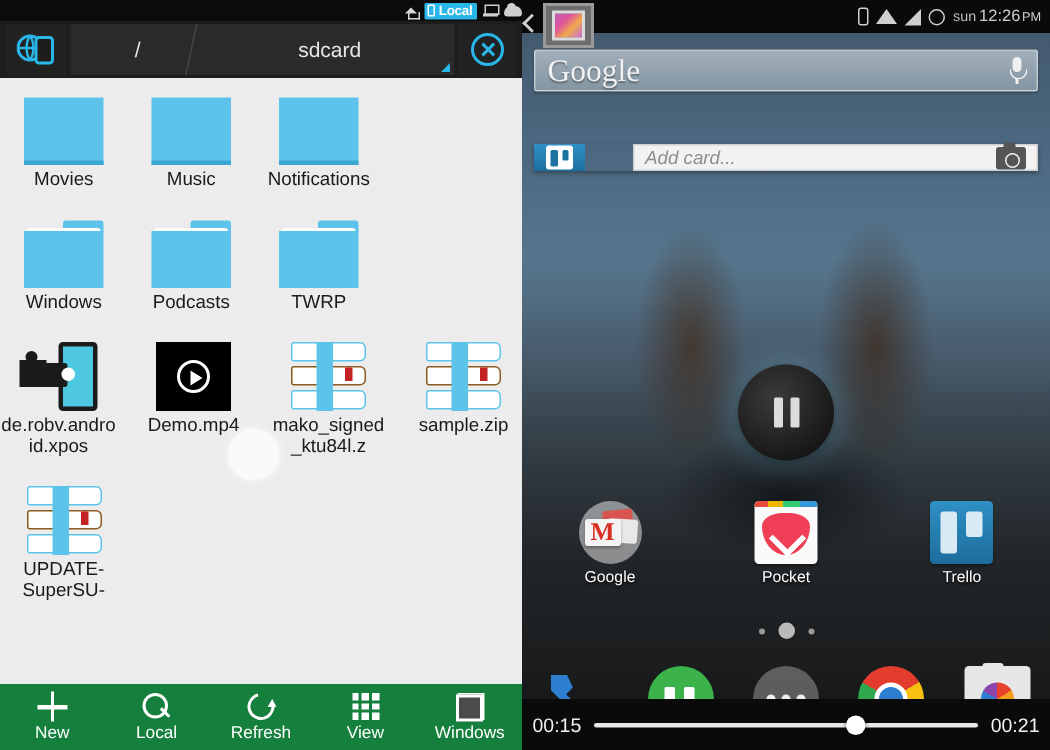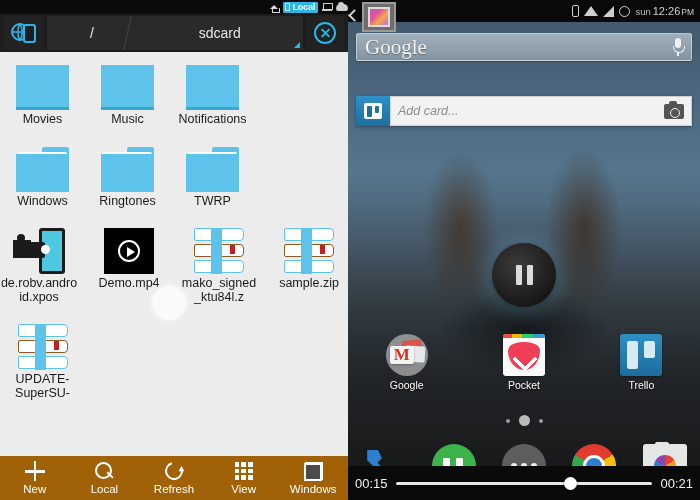--- a/index.html
+++ b/index.html
@@ -87,21 +87,21 @@
 
   
   .vid { width:50px; height:46px; background:#000; display:flex; align-items:center; justify-content:center; }
   .vid .pc { width:22px; height:22px; border:2px solid #fff; border-radius:50%; position:relative; }
   .vid .pc:after { content:""; position:absolute; left:7px; top:5px; width:0;height:0;
     border-left:8px solid #fff; border-top:5px solid transparent; border-bottom:5px solid transparent; }
 
   .ripple { position:absolute; left:152px; top:234px; width:34px; height:34px; border-radius:50%;
     background:rgba(255,255,255,.75); box-shadow:0 0 6px rgba(255,255,255,.9); }
 
-  .fm-toolbar { position:absolute; left:0; bottom:0; width:348px; height:44px; background:#a16207;
+  .fm-toolbar { position:absolute; left:0; bottom:0; width:348px; height:44px; background:#15803d;
     display:flex; }
   .tbi { flex:1; display:flex; flex-direction:column; align-items:center; justify-content:center; gap:2px; }
   .tbi .tlabel { color:#fff; font-size:11.5px; }
   .tbi .tic { height:20px; display:flex; align-items:center; justify-content:center; }
   .ic-plus { width:20px; height:20px; position:relative; }
   .ic-plus:before,.ic-plus:after{content:"";position:absolute;background:#fff;}
   .ic-plus:before{left:9px;top:0;width:2.5px;height:20px;}
   .ic-plus:after{left:0;top:9px;width:20px;height:2.5px;}
   .ic-search { width:18px; height:18px; position:relative; }
   .ic-search:before{content:"";position:absolute;left:0;top:0;width:13px;height:13px;border:2.3px solid #fff;border-radius:50%;}
@@ -153,22 +153,22 @@
     display:flex; align-items:center; padding:0 8px; justify-content:space-between;
     box-shadow:0 1px 2px rgba(0,0,0,.3); }
   .gsearch .gtext { font-family:"Liberation Serif", serif; font-size:21px; color:#f2f2f2;
     text-shadow:0 1px 1px rgba(0,0,0,.35); line-height:24px; }
   .ic-mic { width:10px; height:18px; position:relative; }
   .ic-mic:before{content:"";position:absolute;left:2px;top:0;width:6px;height:10px;background:#f0f0f0;border-radius:3px;}
   .ic-mic:after{content:"";position:absolute;left:0;top:8px;width:10px;height:6px;
     border:1.6px solid #f0f0f0;border-top:none;border-radius:0 0 6px 6px;}
   .ic-mic i{position:absolute;left:4px;bottom:0;width:2px;height:4px;background:#f0f0f0;}
 
-  .trello-w { position:absolute; left:8px; right:8px; top:96px; height:30px; z-index:5;
-    display:flex; align-items:stretch; box-shadow:0 1px 3px rgba(0,0,0,.35); }
+  .trello-w { position:absolute; left:8px; right:8px; top:96px; height:18px; z-index:5;
+    display:flex; align-items:stretch; box-shadow:0 1px 3px rgba(0,0,0,.35);gap:32px; }
   .trello-w .tw-ico { width:34px; background:linear-gradient(180deg,#2e90c6,#1d6f9e);
     display:flex; align-items:center; justify-content:center; }
   .tw-logo { width:18px; height:16px; background:#fff; border-radius:2px; position:relative; }
   .tw-logo:before{content:"";position:absolute;left:3px;top:2.5px;width:4.5px;height:11px;background:#1e72a0;border-radius:1px;}
   .tw-logo:after{content:"";position:absolute;right:3px;top:2.5px;width:4.5px;height:7px;background:#1e72a0;border-radius:1px;}
   .trello-w .tw-field { flex:1; background:#f2f2f2; border:1px solid #cfcfcf; display:flex;
     align-items:center; justify-content:space-between; padding:0 7px; }
   .trello-w .tw-ph { font-size:12.5px; color:#8d8d8d; font-style:italic; }
   .ic-cam { width:20px; height:15px; background:#555; border-radius:2px; position:relative; }
   .ic-cam:before{content:"";position:absolute;left:5px;top:-3px;width:8px;height:4px;background:#555;border-radius:2px 2px 0 0;}
@@ -326,21 +326,21 @@
           <div class="lbl">Windows</div>
         </div>
         <div class="cell">
           <div class="ico">
             <div class="folder">
                 <div class="tab"></div>
                 <div class="lip"></div>
                 <div class="body"></div>
               </div>
           </div>
-          <div class="lbl">Ringtones</div>
+          <div class="lbl">Podcasts</div>
         </div>
         <div class="cell">
           <div class="ico">
             <div class="folder">
                 <div class="tab"></div>
                 <div class="lip"></div>
                 <div class="body"></div>
               </div>
           </div>
           <div class="lbl">TWRP</div>

